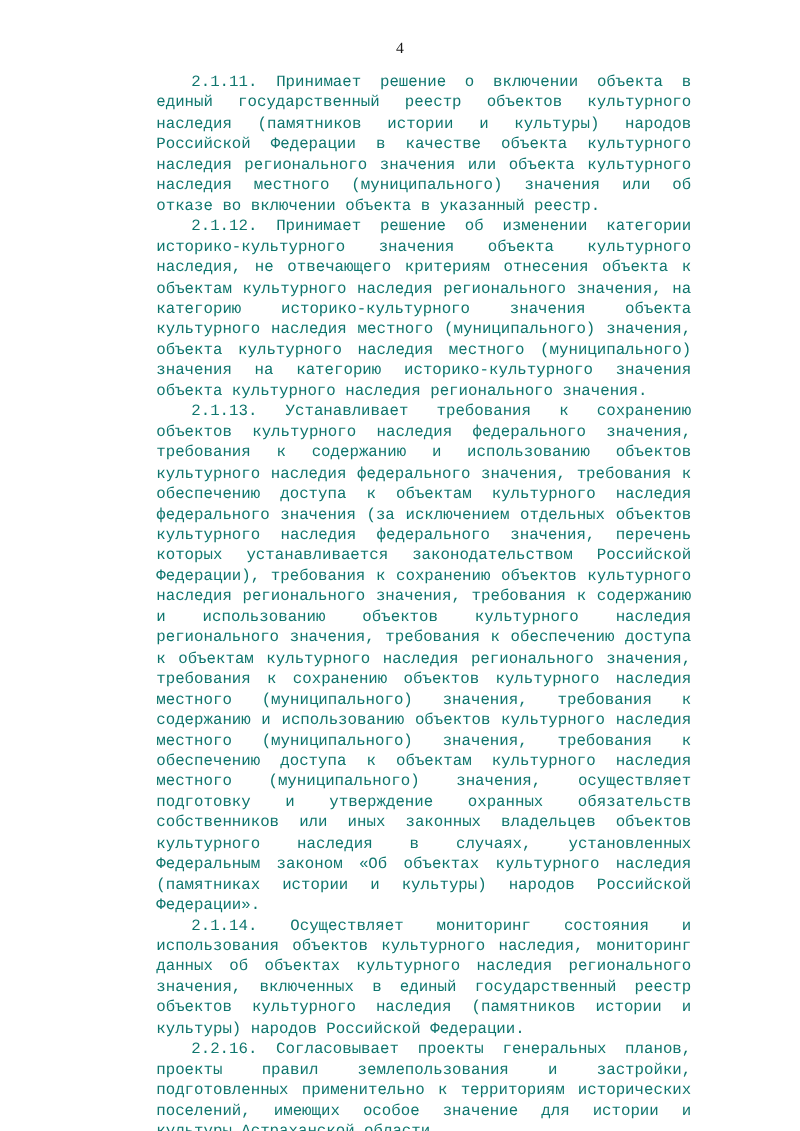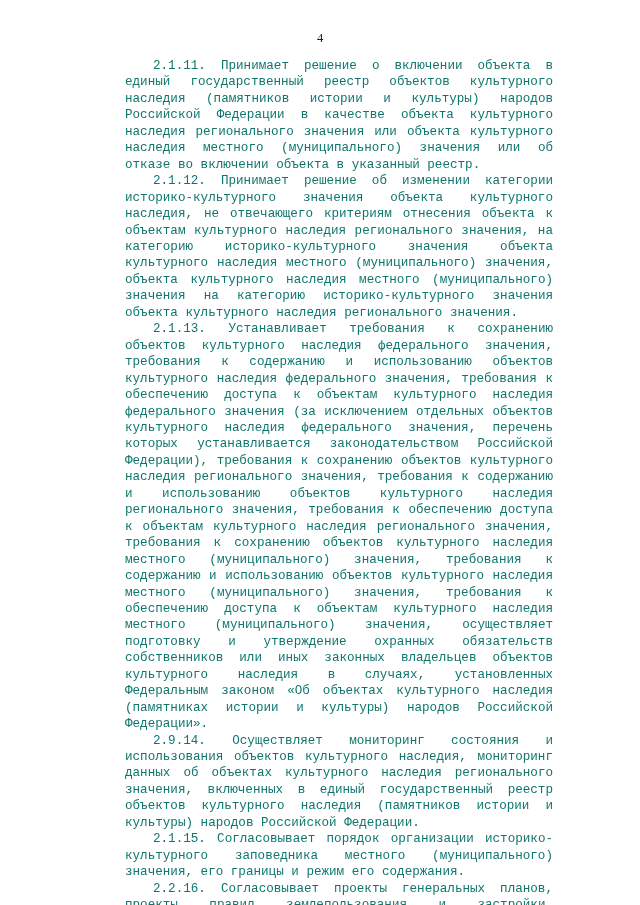--- a/index.html
+++ b/index.html
@@ -58,18 +58,17 @@
 <body>
 
 <div class="page">
 
   <div class="page-number">4</div>
 
   <div class="body-text">
     <p class="para">2.1.11. Принимает решение о включении объекта в единый государственный реестр объектов культурного наследия (памятников истории и культуры) народов Российской Федерации в качестве объекта культурного наследия регионального значения или объекта культурного наследия местного (муниципального) значения или об отказе во включении объекта в указанный реестр.</p>
     <p class="para">2.1.12. Принимает решение об изменении категории историко-культурного значения объекта культурного наследия, не отвечающего критериям отнесения объекта к объектам культурного наследия регионального значения, на категорию историко-культурного значения объекта культурного наследия местного (муниципального) значения, объекта культурного наследия местного (муниципального) значения на категорию историко-культурного значения объекта культурного наследия регионального значения.</p>
     <p class="para">2.1.13. Устанавливает требования к сохранению объектов культурного наследия федерального значения, требования к содержанию и использованию объектов культурного наследия федерального значения, требования к обеспечению доступа к объектам культурного наследия федерального значения (за исключением отдельных объектов культурного наследия федерального значения, перечень которых устанавливается законодательством Российской Федерации), требования к сохранению объектов культурного наследия регионального значения, требования к содержанию и использованию объектов культурного наследия регионального значения, требования к обеспечению доступа к объектам культурного наследия регионального значения, требования к сохранению объектов культурного наследия местного (муниципального) значения, требования к содержанию и использованию объектов культурного наследия местного (муниципального) значения, требования к обеспечению доступа к объектам культурного наследия местного (муниципального) значения, осуществляет подготовку и утверждение охранных обязательств собственников или иных законных владельцев объектов культурного наследия в случаях, установленных Федеральным законом «Об объектах культурного наследия (памятниках истории и культуры) народов Российской Федерации».</p>
-    <p class="para">2.9.14. Осуществляет мониторинг состояния и использования объектов культурного наследия, мониторинг данных об объектах культурного наследия регионального значения, включенных в единый государственный реестр объектов культурного наследия (памятников истории и культуры) народов Российской Федерации.</p>
-    <p class="para">2.1.15. Согласовывает порядок организации историко-культурного заповедника местного (муниципального) значения, его границы и режим его содержания.</p>
+    <p class="para">2.1.14. Осуществляет мониторинг состояния и использования объектов культурного наследия, мониторинг данных об объектах культурного наследия регионального значения, включенных в единый государственный реестр объектов культурного наследия (памятников истории и культуры) народов Российской Федерации.</p>
     <p class="para">2.2.16. Согласовывает проекты генеральных планов, проекты правил землепользования и застройки, подготовленных применительно к территориям исторических поселений, имеющих особое значение для истории и культуры Астраханской области.</p>
   </div>
 
 </div>
 
 </body></html>

